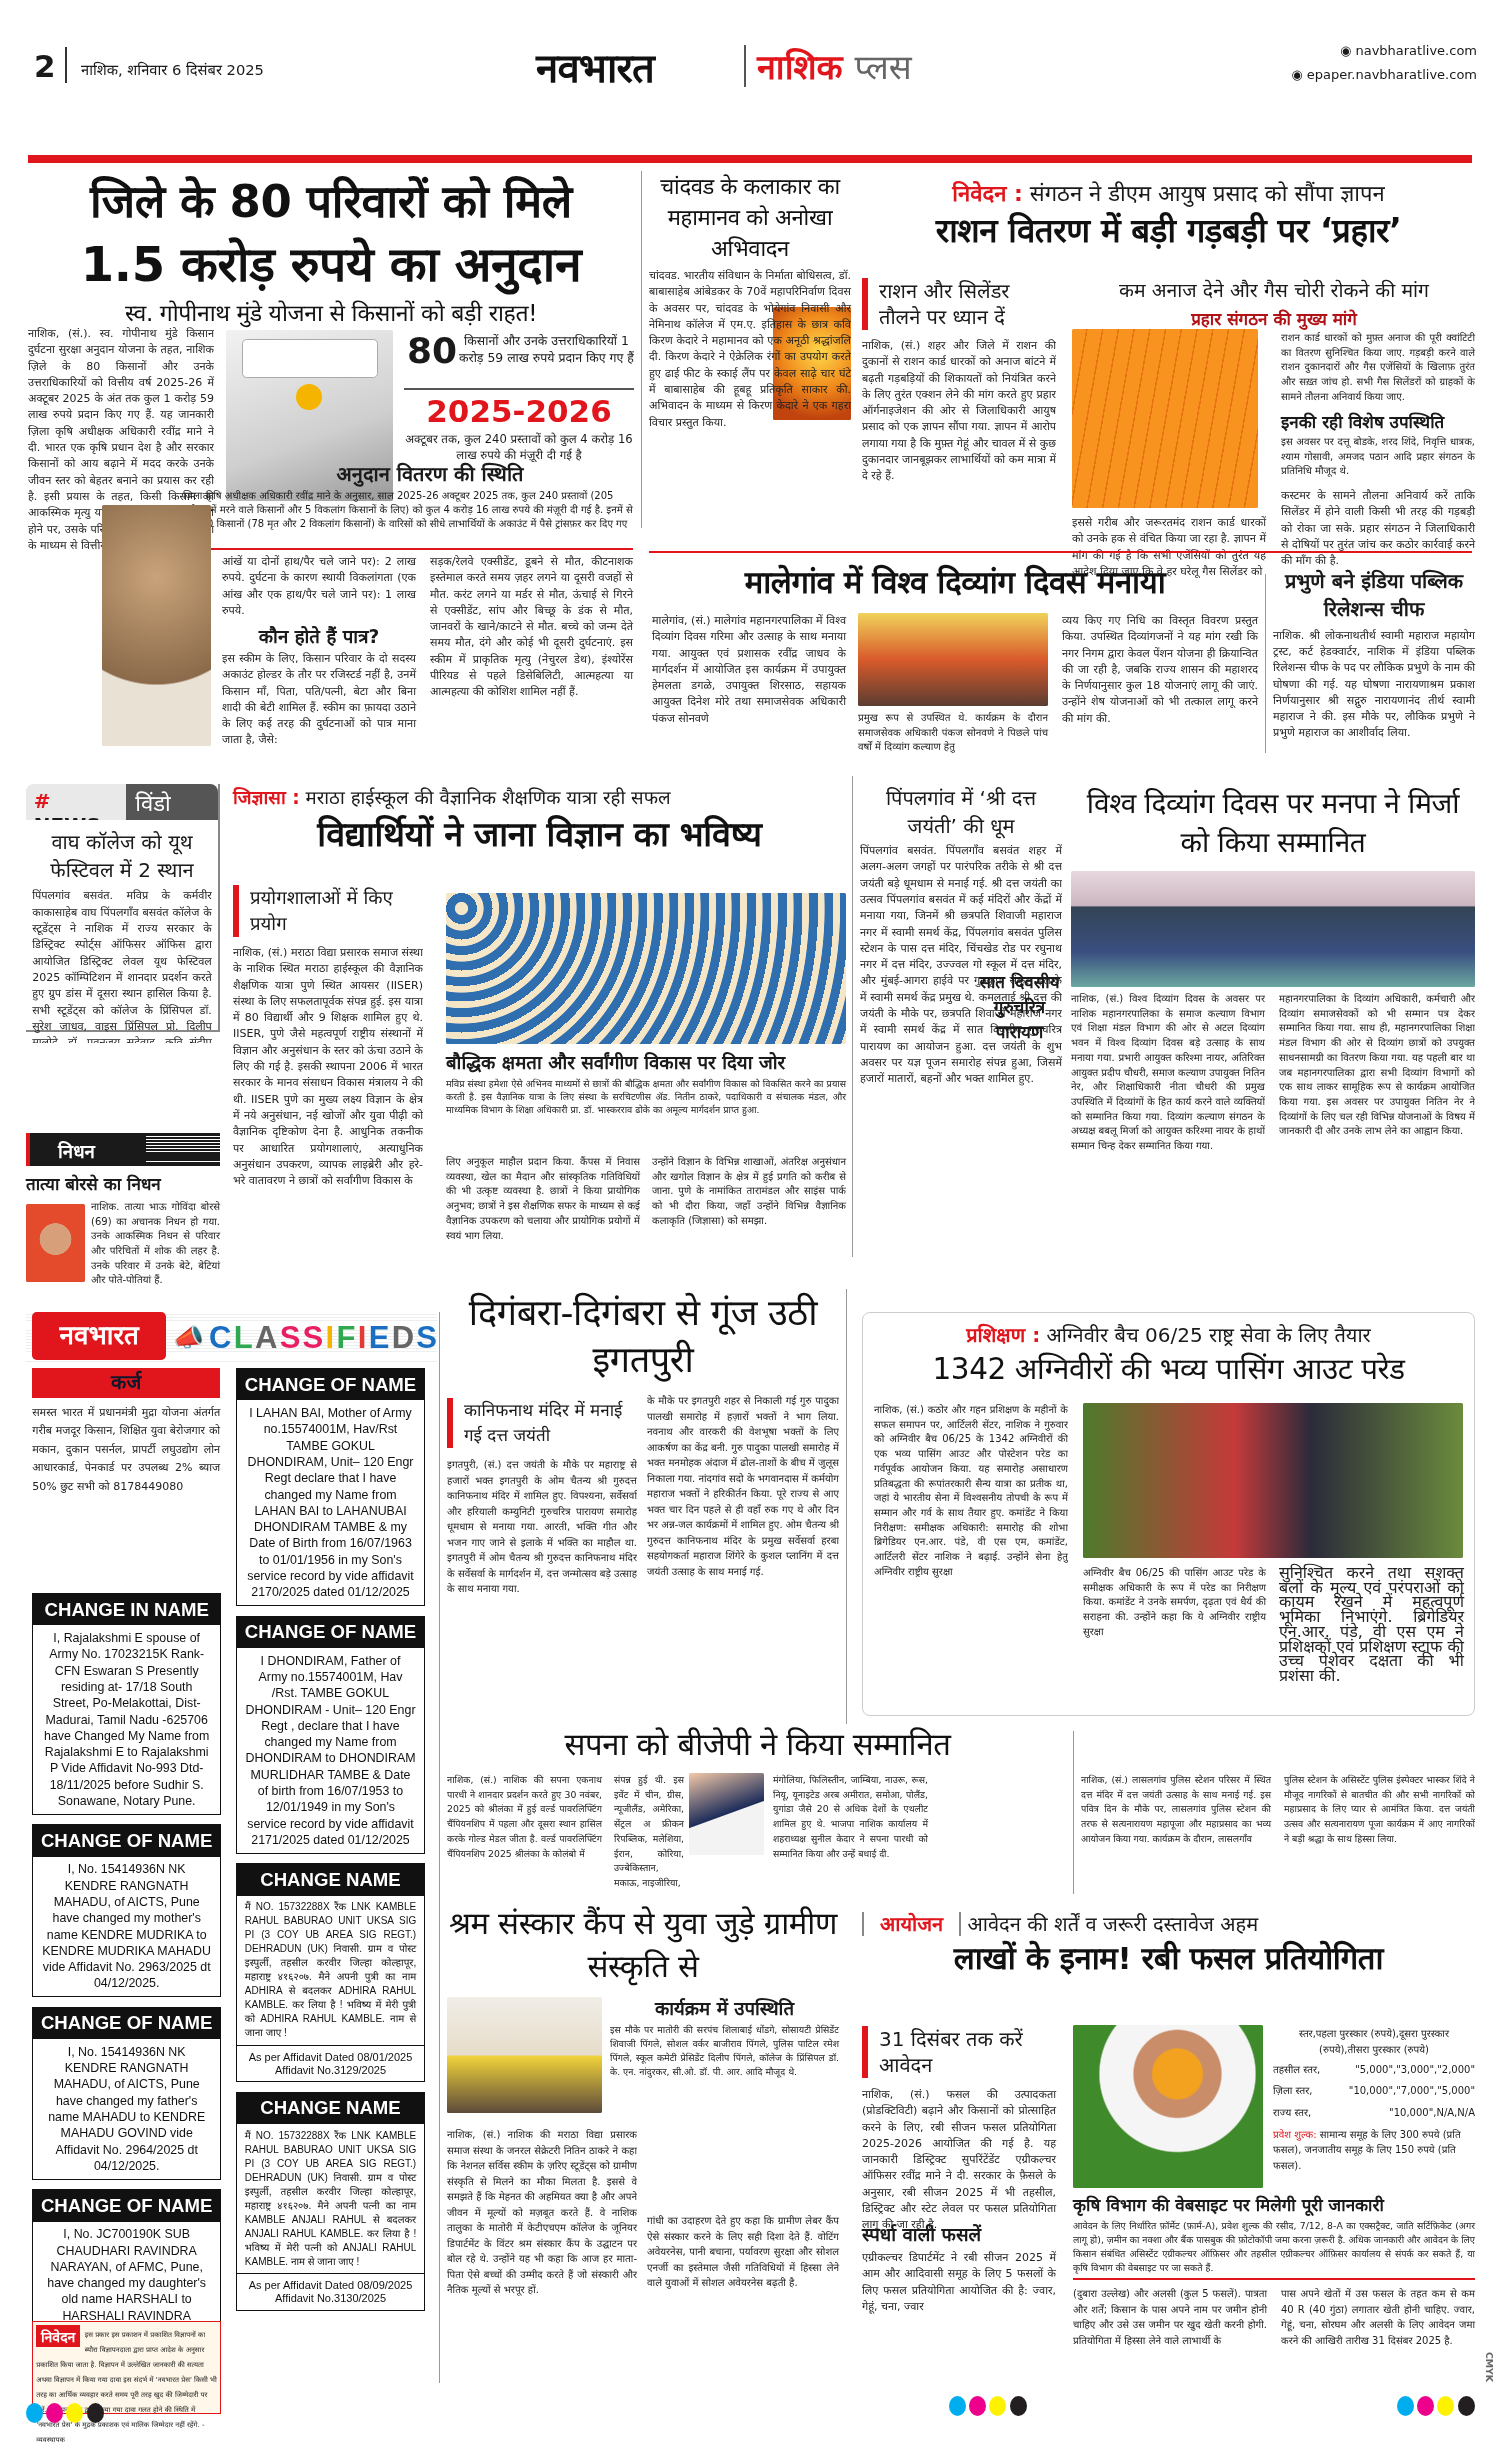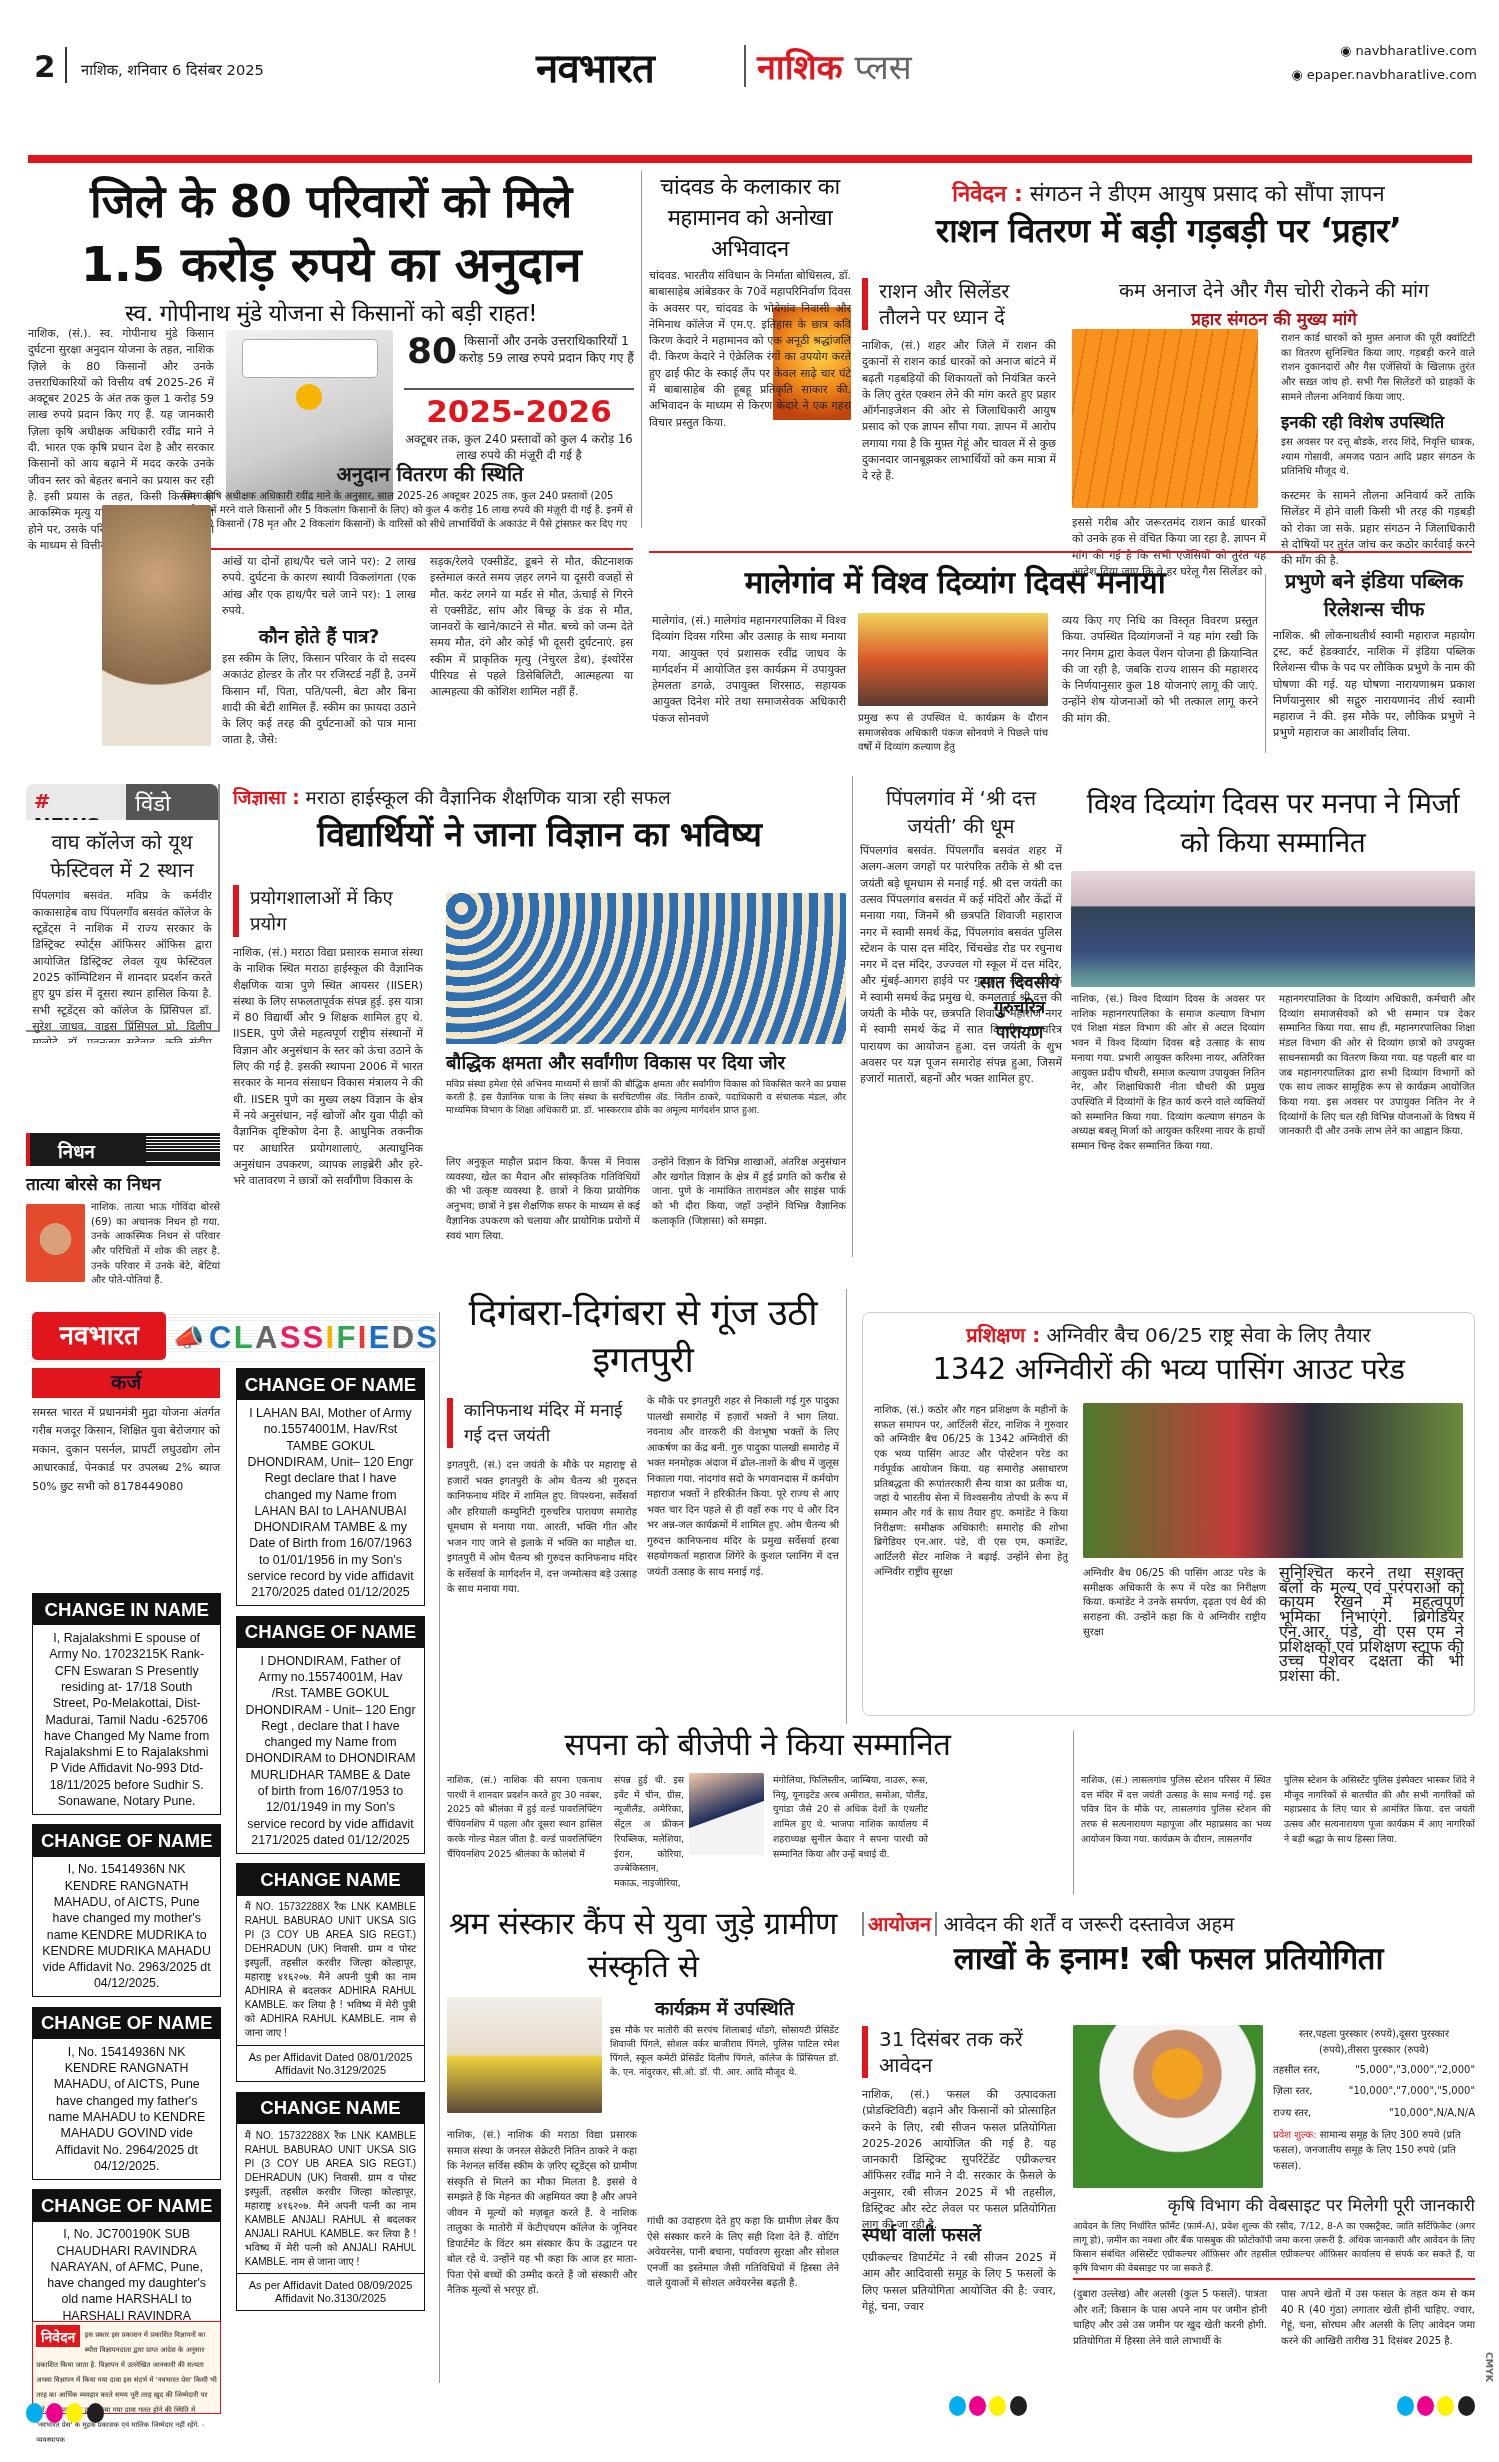--- a/index.html
+++ b/index.html
@@ -261,21 +261,21 @@
   <div class="hl" style="font-size:31px;line-height:43px;text-align:center;font-weight:normal;">श्रम संस्कार कैंप से युवा जुड़े ग्रामीण संस्कृति से</div>
   <div class="photo" style="left:0;top:95px;width:155px;height:116px;background:linear-gradient(180deg,#f1eee8 0,#e6dcc9 50%,#f0d23a 51%,#5c4a3a);"></div>
   <div class="abs" style="left:163px;top:93px;width:229px;font-size:18.6px;font-weight:bold;text-align:center;">कार्यक्रम में उपस्थिति</div>
   <div class="abs body-text" style="left:163px;top:121px;width:229px;font-size:9.3px;line-height:14px;">इस मौके पर मातोरी की सरपंच शिलाबाई धोंडगे, सोसायटी प्रेसिडेंट शिवाजी पिंगले, सोशल वर्कर बाजीराव पिंगले, पुलिस पाटिल रमेश पिंगले, स्कूल कमेटी प्रेसिडेंट दिलीप पिंगले, कॉलेज के प्रिंसिपल डॉ. के. एन. नांदुरकर, सी.ओ. डॉ. पी. आर. आदि मौजूद थे.</div>
   <div class="abs body-text" style="left:0;top:225px;width:190px;height:264px;overflow:hidden;font-size:10px;line-height:15.5px;">नाशिक, (सं.) नाशिक की मराठा विद्या प्रसारक समाज संस्था के जनरल सेक्रेटरी नितिन ठाकरे ने कहा कि नेशनल सर्विस स्कीम के ज़रिए स्टूडेंट्स को ग्रामीण संस्कृति से मिलने का मौका मिलता है. इससे वे समझते हैं कि मेहनत की अहमियत क्या है और अपने जीवन में मूल्यों को मज़बूत करते हैं. वे नाशिक तालुका के मातोरी में केटीएचएम कॉलेज के जूनियर डिपार्टमेंट के विंटर श्रम संस्कार कैंप के उद्घाटन पर बोल रहे थे. उन्होंने यह भी कहा कि आज हर माता-पिता ऐसे बच्चों की उम्मीद करते हैं जो संस्कारी और नैतिक मूल्यों से भरपूर हों.</div>
   <div class="abs body-text" style="left:200px;top:311px;width:192px;font-size:10px;line-height:15.5px;">गांधी का उदाहरण देते हुए कहा कि ग्रामीण लेबर कैंप ऐसे संस्कार करने के लिए सही दिशा देते हैं. वोटिंग अवेयरनेस, पानी बचाना, पर्यावरण सुरक्षा और सोशल एनर्जी का इस्तेमाल जैसी गतिविधियों में हिस्सा लेने वाले युवाओं में सोशल अवेयरनेस बढ़ती है.</div>
 </div>
 
 <div class="abs" style="left:862px;top:1910px;width:613px;height:481px;">
   <div style="font-size:20px;">
-    <span class="red" style="font-weight:bold;border-left:2.3px solid #888;border-right:2.3px solid #888;padding:0 4px;">आयोजन</span>
+    <span class="red" style="font-weight:bold;border-left:2.3px solid #888;border-right:2.3px solid #888;padding:0 16px;">आयोजन</span>
     <span>आवेदन की शर्तें व जरूरी दस्तावेज अहम</span>
   </div>
   <div class="hl" style="font-size:31px;line-height:43px;text-align:center;">लाखों के इनाम! रबी फसल प्रतियोगिता</div>
   <div class="abs kicker-bar" style="left:0;top:116px;width:186px;font-size:20px;line-height:26px;">31 दिसंबर तक करें आवेदन</div>
   <div class="abs body-text" style="left:0;top:177px;width:194px;font-size:11px;line-height:16.3px;">नाशिक, (सं.) फसल की उत्पादकता (प्रोडक्टिविटी) बढ़ाने और किसानों को प्रोत्साहित करने के लिए, रबी सीजन फसल प्रतियोगिता 2025-2026 आयोजित की गई है. यह जानकारी डिस्ट्रिक्ट सुपरिंटेंडेंट एग्रीकल्चर ऑफिसर रवींद्र माने ने दी. सरकार के फ़ैसले के अनुसार, रबी सीजन 2025 में भी तहसील, डिस्ट्रिक्ट और स्टेट लेवल पर फसल प्रतियोगिता लागू की जा रही है.</div>
   <div class="abs" style="left:0;top:311px;width:194px;font-size:18.6px;font-weight:bold;">स्पर्धा वाली फसलें</div>
   <div class="abs body-text" style="left:0;top:340px;width:194px;font-size:11px;line-height:16.3px;">एग्रीकल्चर डिपार्टमेंट ने रबी सीजन 2025 में आम और आदिवासी समूह के लिए 5 फसलों के लिए फसल प्रतियोगिता आयोजित की है: ज्वार, गेहूं, चना, ज्वार</div>
   <div class="photo" style="left:211px;top:115px;width:190px;height:163px;background:radial-gradient(circle at 55% 30%,#f2a21e 0 16%,#c98d6a 17% 28%,#f5f5f5 29% 50%,#3f8a2a 51%);"></div>
   <div class="abs" style="left:411px;top:116px;width:202px;font-size:10px;line-height:15.5px;">
     <div style="text-align:center;margin-bottom:4.7px;">स्तर,पहला पुरस्कार (रुपये),दूसरा पुरस्कार (रुपये),तीसरा पुरस्कार (रुपये)</div>
@@ -291,21 +291,21 @@
         <div style="display: flex; justify-content: space-between; margin-bottom: 6.2px;">
           <span>राज्य स्तर,</span>
           <span>"10,000",N/A,N/A</span>
         </div>
       </div>
     <div style="margin-top:4.7px;">
       <span class="red">प्रवेश शुल्क:</span>
       <span>सामान्य समूह के लिए 300 रुपये (प्रति फसल), जनजातीय समूह के लिए 150 रुपये (प्रति फसल).</span>
     </div>
   </div>
-  <div class="abs" style="left:211px;top:283px;width:402px;font-size:17px;font-weight:normal;text-align:right;">कृषि विभाग की वेबसाइट पर मिलेगी पूरी जानकारी</div>
+  <div class="abs" style="left:211px;top:283px;width:402px;font-size:17px;font-weight:bold;text-align:left;">कृषि विभाग की वेबसाइट पर मिलेगी पूरी जानकारी</div>
   <div class="abs body-text" style="left:211px;top:309px;width:402px;font-size:9.3px;line-height:14px;">आवेदन के लिए निर्धारित फ़ॉर्मेट (फ़ार्म-A), प्रवेश शुल्क की रसीद, 7/12, 8-A का एक्सट्रैक्ट, जाति सर्टिफ़िकेट (अगर लागू हो), ज़मीन का नक्शा और बैंक पासबुक की फ़ोटोकॉपी जमा करना ज़रूरी है. अधिक जानकारी और आवेदन के लिए किसान संबंधित असिस्टेंट एग्रीकल्चर ऑफ़िसर और तहसील एग्रीकल्चर ऑफ़िसर कार्यालय से संपर्क कर सकते हैं, या कृषि विभाग की वेबसाइट पर जा सकते हैं.</div>
   <div class="abs" style="left:211px;top:368px;width:402px;height:2.3px;background:#e1161d;"></div>
   <div class="abs body-text" style="left:211px;top:376px;width:194px;font-size:10px;line-height:15.5px;">(दुबारा उल्लेख) और अलसी (कुल 5 फसलें). पात्रता और शर्तें; किसान के पास अपने नाम पर जमीन होनी चाहिए और उसे उस जमीन पर खुद खेती करनी होगी. प्रतियोगिता में हिस्सा लेने वाले लाभार्थी के</div>
   <div class="abs body-text" style="left:419px;top:376px;width:194px;font-size:10px;line-height:15.5px;">पास अपने खेतों में उस फसल के तहत कम से कम 40 R (40 गुंठा) लगातार खेती होनी चाहिए. ज्वार, गेहूं, चना, सोरघम और अलसी के लिए आवेदन जमा करने की आखिरी तारीख 31 दिसंबर 2025 है.</div>
 </div>
 
 <div id="reg-left" class="abs" style="left:26px;top:2403px;width:93px;height:23px;">
     <div class="dot" style="left: 0px; top: 0px; background: rgb(0, 174, 239);"></div>
     <div class="dot" style="left: 20px; top: 0px; background: rgb(236, 0, 140);"></div>
     <div class="dot" style="left: 40px; top: 0px; background: rgb(255, 242, 0);"></div>

